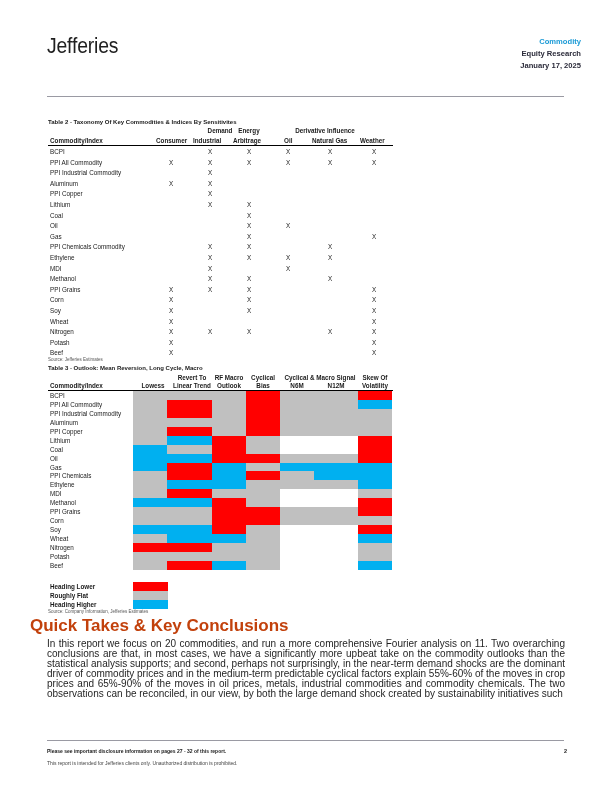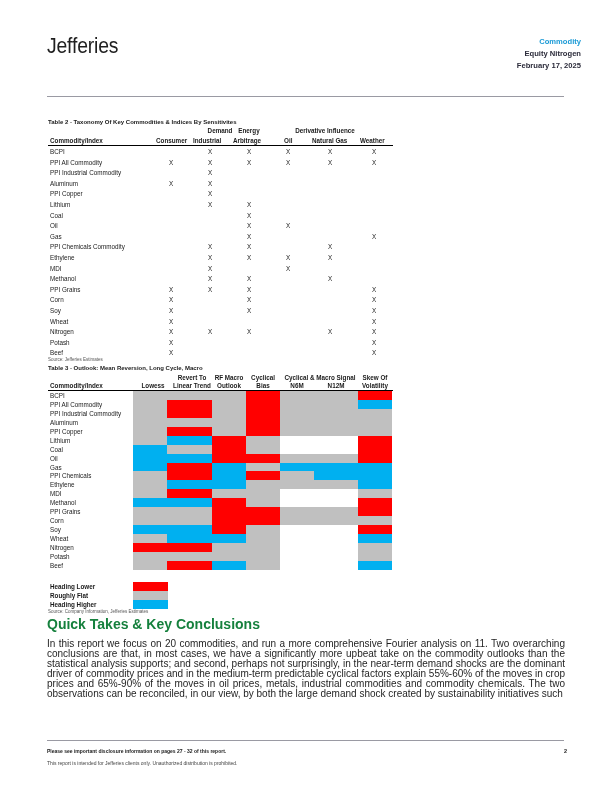--- a/index.html
+++ b/index.html
@@ -29,36 +29,36 @@
   .t3-head span { position: absolute; text-align: center; line-height: 8px; white-space: nowrap; }
   .t3-body { position: absolute; left: 48px; top: 391px; width: 345px; font-size: 6.3px; }
   .t3-row { position: relative; height: 8.95px; }
   .t3-row .name { position: absolute; left: 2px; top: 0; line-height: 9px; white-space: nowrap; }
   .t3-row .cell { position: absolute; top: 0; height: 9px; }
 
   .legend { position: absolute; left: 50px; top: 582px; font-size: 6.3px; font-weight: bold; line-height: 9px; }
   .legend-sw { position: absolute; left: 133px; width: 35px; height: 9px; }
   .t3-src { position: absolute; left: 48px; top: 609px; font-size: 4.5px; color: #555; }
 
-  .section-title { position: absolute; left: 47px; top: 616px; font-size: 14px; font-weight: bold; color: #15803d; }
+  .section-title { position: absolute; left: 30px; top: 616px; font-size: 17px; font-weight: bold; color: #c2410c; }
   .body-text { position: absolute; left: 47px; top: 639px; width: 518px; font-size: 10px; line-height: 10px; text-align: justify; color: #1f1f1f; }
 
   .foot-rule { position: absolute; left: 47px; top: 740px; width: 517px; height: 1px; background: #9a9aa3; }
   .foot1 { position: absolute; left: 47px; top: 748px; font-size: 5px; font-weight: bold; }
   .foot2 { position: absolute; left: 47px; top: 760px; font-size: 5px; color: #444; }
   .pagenum { position: absolute; right: 45px; top: 748px; font-size: 5.5px; font-weight: bold; }
 </style>
 </head>
 <body>
 
 <div class="logo">Jefferies</div>
 <div class="hdr-right">
   <div class="sector">Commodity</div>
-  <div>Equity Nitrogen</div>
-  <div>February 17, 2025</div>
+  <div>Equity Research</div>
+  <div>January 17, 2025</div>
 </div>
 <div class="hdr-rule"></div>
 
 <div class="t2-title">Table 2 - Taxonomy Of Key Commodities &amp; Indices By Sensitivites</div>
 <div class="t2">
   <div class="t2-grp" style="left:142px;width:60px;">Demand</div>
   <div class="t2-grp" style="left:181px;width:40px;">Energy</div>
   <div class="t2-grp" style="left:232px;width:90px;">Derivative Influence</div>
   <div class="t2-head">
     <span style="left:2px;">Commodity/Index</span>

